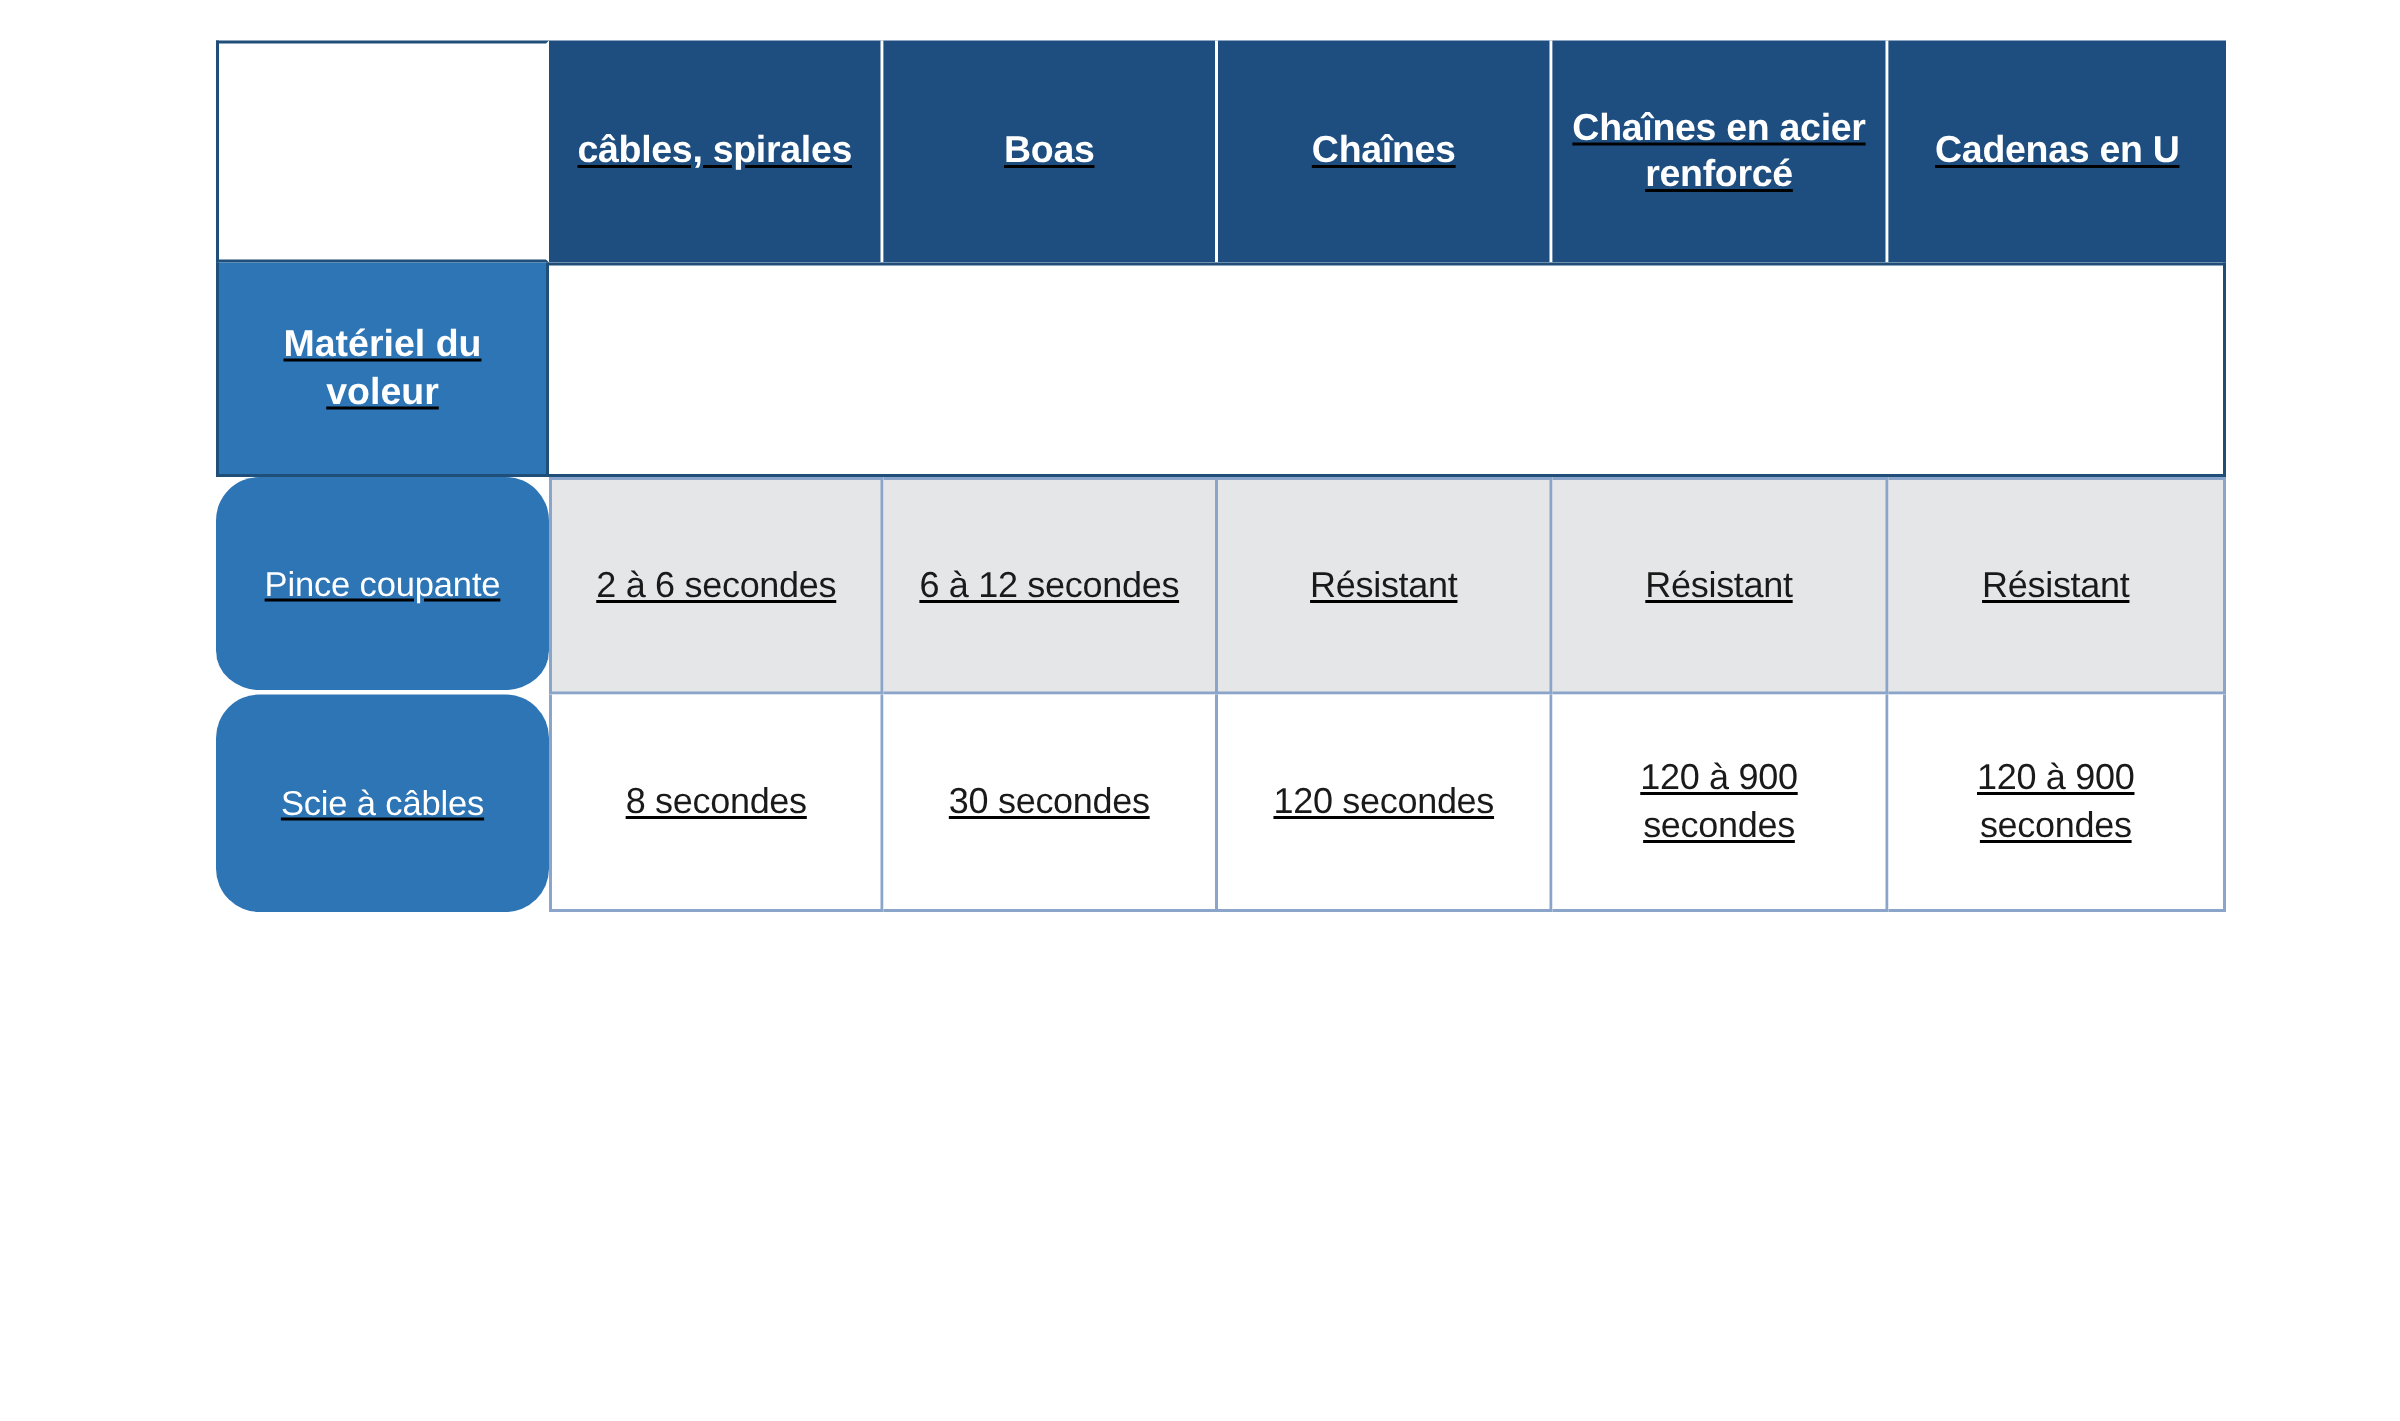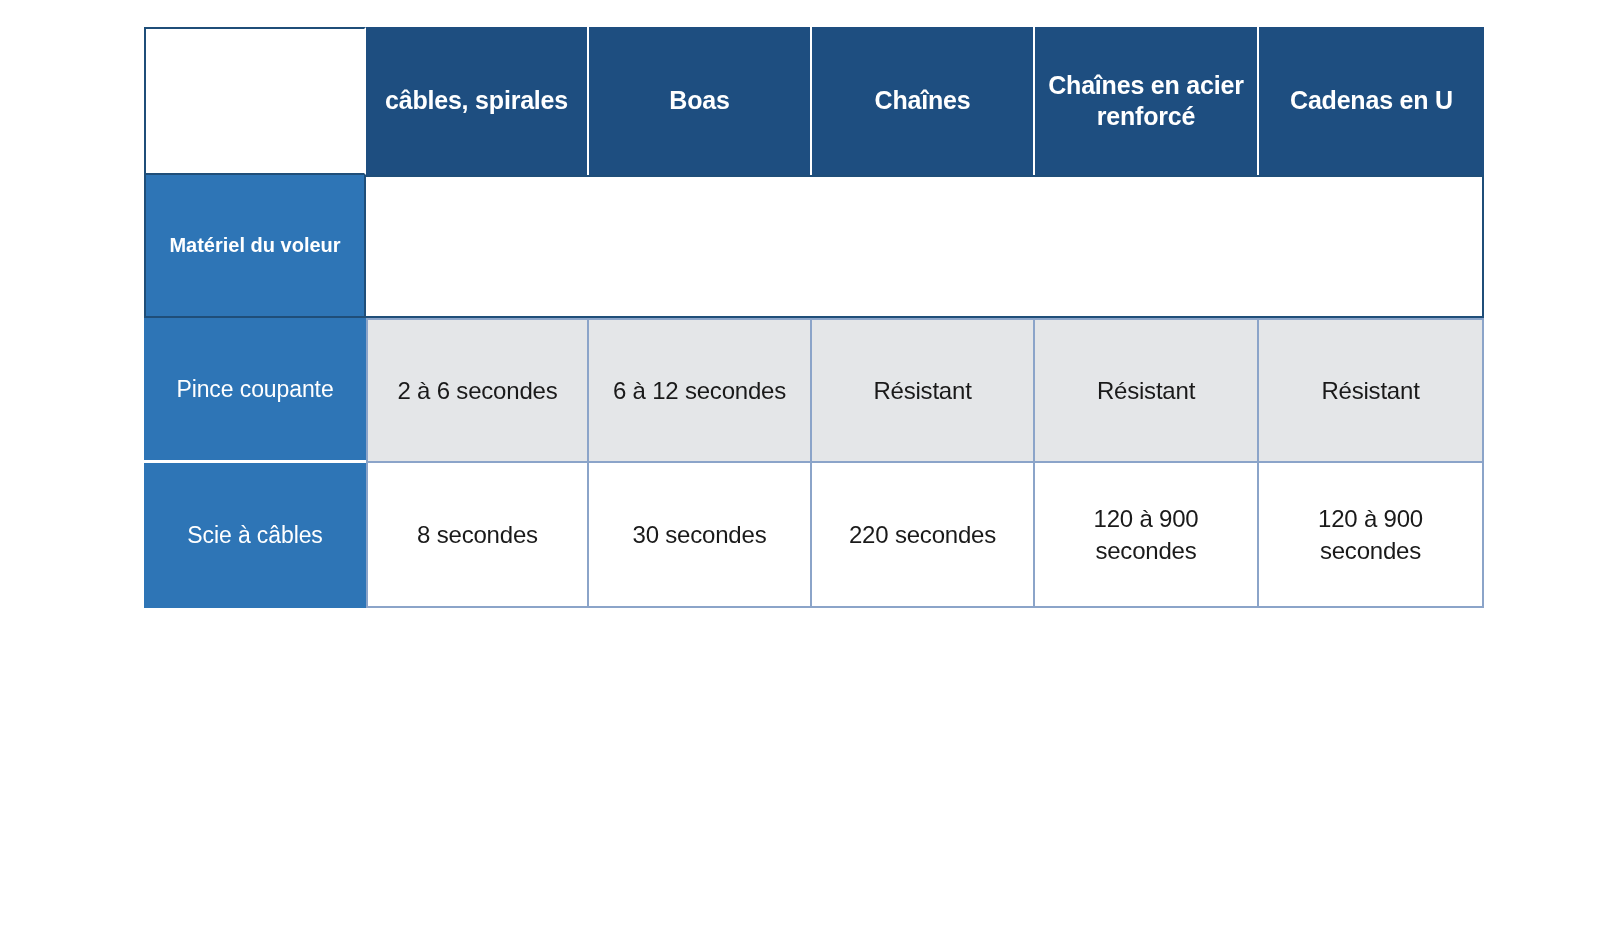--- a/index.html
+++ b/index.html
@@ -11,20 +11,21 @@
     font-family: "Liberation Sans", sans-serif;
     overflow: hidden;
   }
 
   #table-wrap {
     position: absolute;
     left: 144px;
     top: 27px;
     width: 1340px;
     height: 732px;
+    text-decoration: underline;
   }
 
   table.lock-table {
     border-collapse: separate;
     border-spacing: 0;
     table-layout: fixed;
     width: 1340px;
   }
 
   
@@ -55,21 +56,21 @@
     background: #ffffff !important;
     border: 2px solid #1f4e79;
     border-right: none;
   }
 
   
   tr.band-row td.band-label {
     height: 143px;
     background: #2e75b6;
     color: #ffffff;
-    font-size: 20px;
+    font-size: 25px;
     font-weight: bold;
     text-align: center;
     vertical-align: middle;
     line-height: 1.25;
     border: 2px solid #1f4e79;
     border-top: none;
     padding: 4px 12px;
   }
   tr.band-row td.band-empty {
     background: #ffffff;
@@ -82,20 +83,21 @@
     background: #2e75b6;
     color: #ffffff;
     font-size: 23px;
     font-weight: normal;
     text-align: center;
     vertical-align: middle;
     line-height: 1.25;
     padding: 4px 8px;
     border-bottom: 3px solid #ffffff;
     letter-spacing: -0.1px;
+    border-radius: 29px;
   }
   tr.data-row:last-child td.row-label { border-bottom: none; }
 
   td.cell {
     height: 145px;
     text-align: center;
     vertical-align: middle;
     font-size: 24px;
     color: #1a1a1a;
     line-height: 1.3;
@@ -149,21 +151,21 @@
         <td class="cell">6 à 12 secondes</td>
         <td class="cell">Résistant</td>
         <td class="cell">Résistant</td>
         <td class="cell last-data">Résistant</td>
       </tr>
 
       <tr class="data-row plain">
         <td class="row-label">Scie à câbles</td>
         <td class="cell first-data">8 secondes</td>
         <td class="cell">30 secondes</td>
-        <td class="cell">220 secondes</td>
+        <td class="cell">120 secondes</td>
         <td class="cell">120 à 900 secondes</td>
         <td class="cell last-data">120 à 900 secondes</td>
       </tr>
 
 
     </tbody>
   </table>
 </div>
 
 </body></html>

